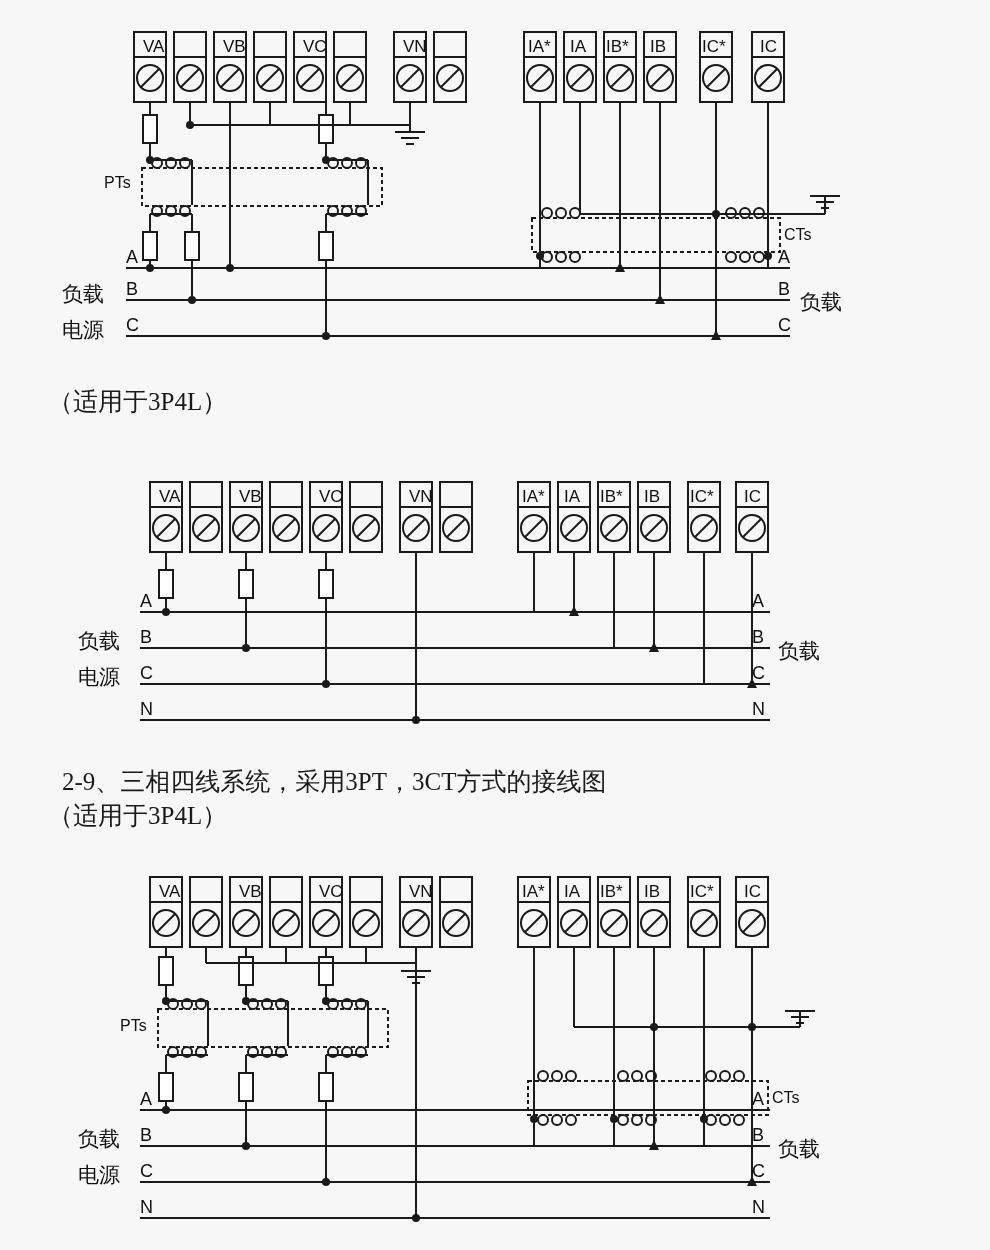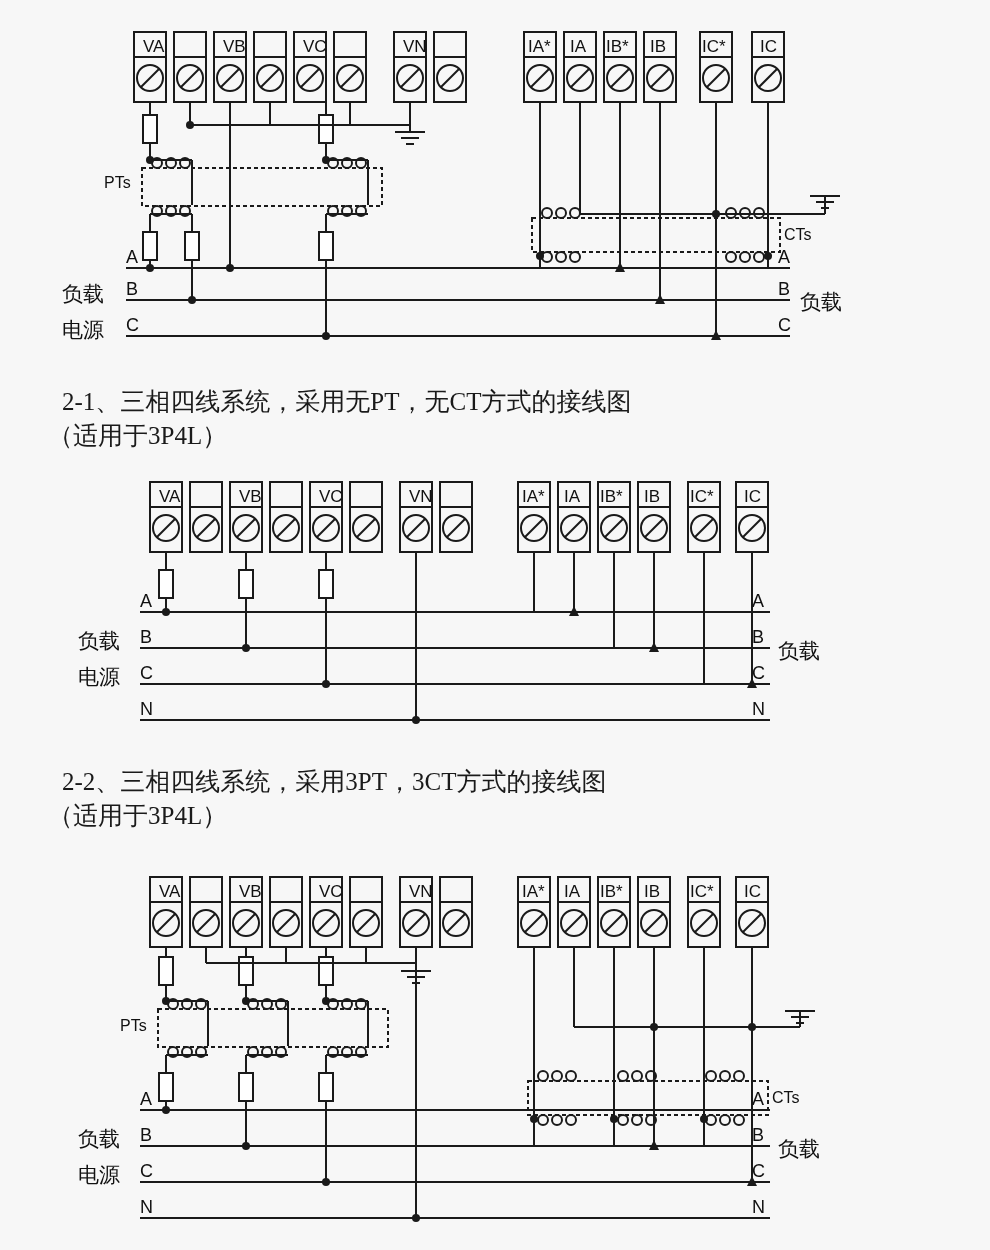--- a/index.html
+++ b/index.html
@@ -220,21 +220,20 @@
     <text x="778" y="295" font-size="18">B</text>
     <text x="778" y="331" font-size="18">C</text>
     <text class="cn" x="62" y="301" font-size="21">负载</text>
     <text class="cn" x="62" y="337" font-size="21">电源</text>
     <text class="cn" x="800" y="309" font-size="21">负载</text>
   </g>
 </svg>
 </div>
 
 <div class="caption" style="top:385px;">
-  <div class="l1">2-1、三相四线系统，采用无PT，无CT方式的接线图</div>
   <div class="l2">（适用于3P4L）</div>
 </div>
 
 <div class="diagram" style="top:470px;height:280px;">
 <svg width="990" height="280" viewBox="0 0 990 280">
   <g fill="none" stroke="#1a1a1a" stroke-width="2">
     <g>
       <rect x="150" y="12" width="32" height="70"></rect>
       <rect x="190" y="12" width="32" height="70"></rect>
       <rect x="230" y="12" width="32" height="70"></rect>
@@ -347,21 +346,21 @@
     <text x="752" y="209" font-size="18">C</text>
     <text x="752" y="245" font-size="18">N</text>
     <text class="cn" x="78" y="178" font-size="21">负载</text>
     <text class="cn" x="78" y="214" font-size="21">电源</text>
     <text class="cn" x="778" y="188" font-size="21">负载</text>
   </g>
 </svg>
 </div>
 
 <div class="caption" style="top:765px;">
-  <div class="l1">2-2、三相四线系统，采用3PT，3CT方式的接线图</div>
+  <div class="l1">2-9、三相四线系统，采用3PT，3CT方式的接线图</div>
   <div class="l2">（适用于3P4L）</div>
 </div>
 
 <div class="diagram" style="top:865px;height:385px;">
 <svg width="990" height="385" viewBox="0 0 990 385">
   <g fill="none" stroke="#1a1a1a" stroke-width="2">
     <g>
       <rect x="150" y="12" width="32" height="70"></rect>
       <rect x="190" y="12" width="32" height="70"></rect>
       <rect x="230" y="12" width="32" height="70"></rect>

